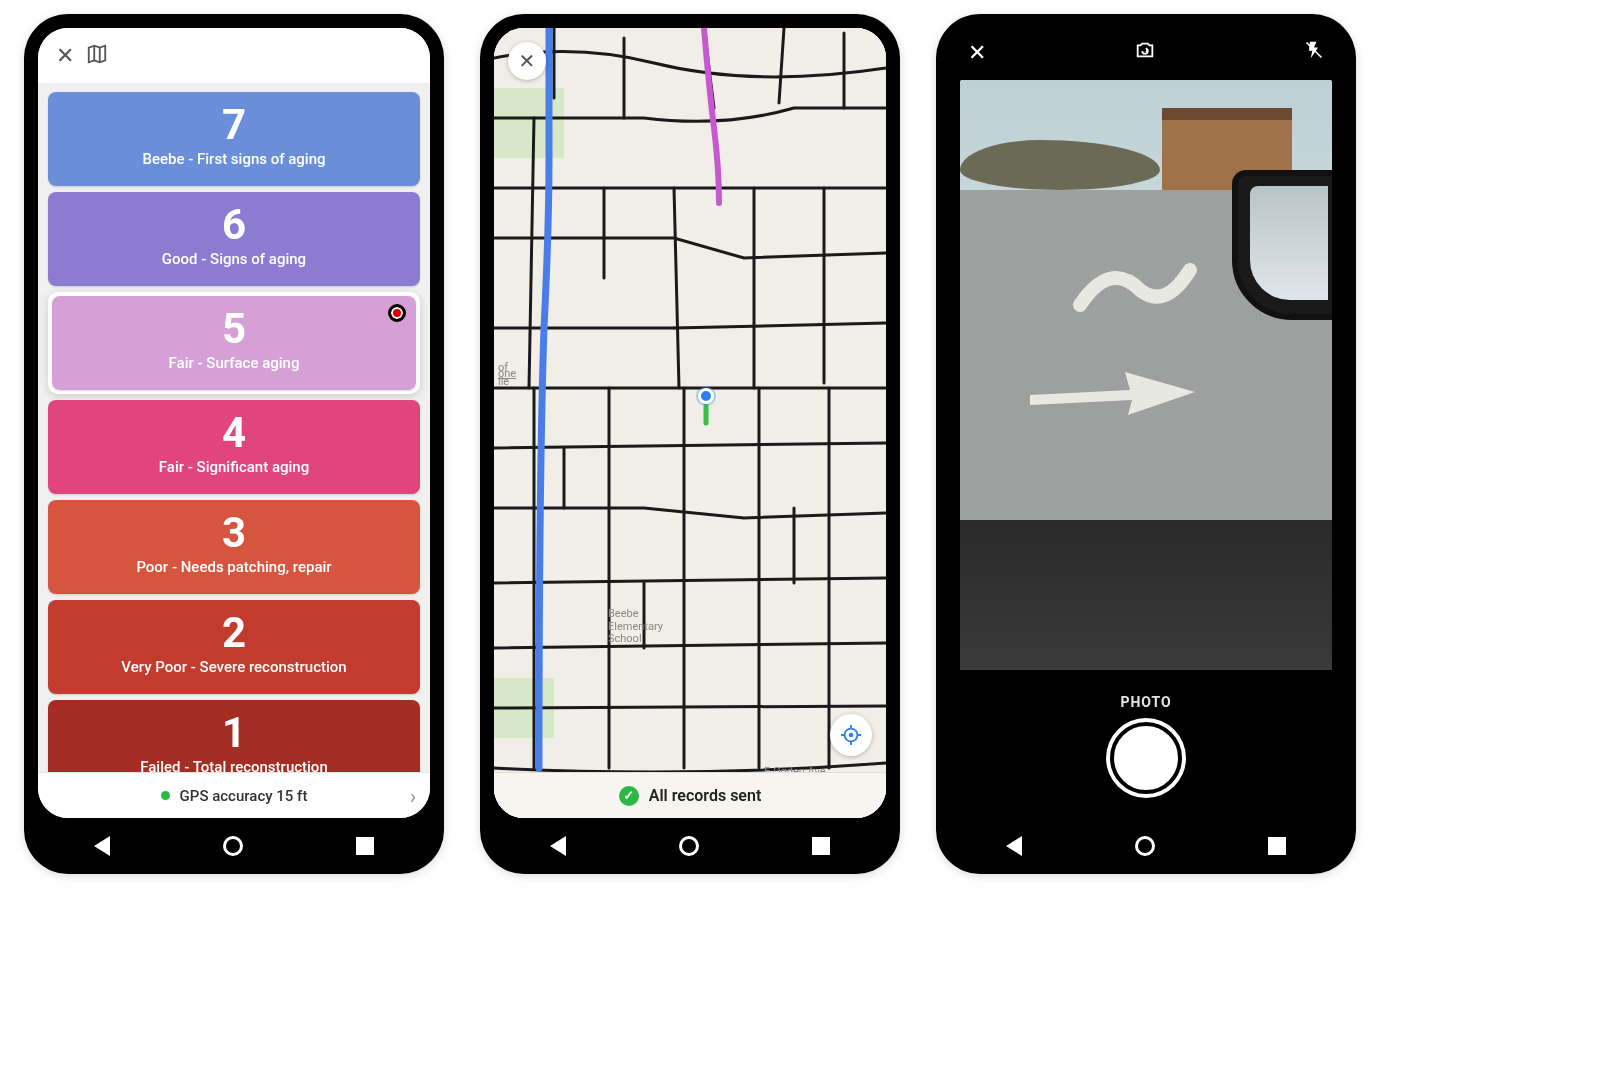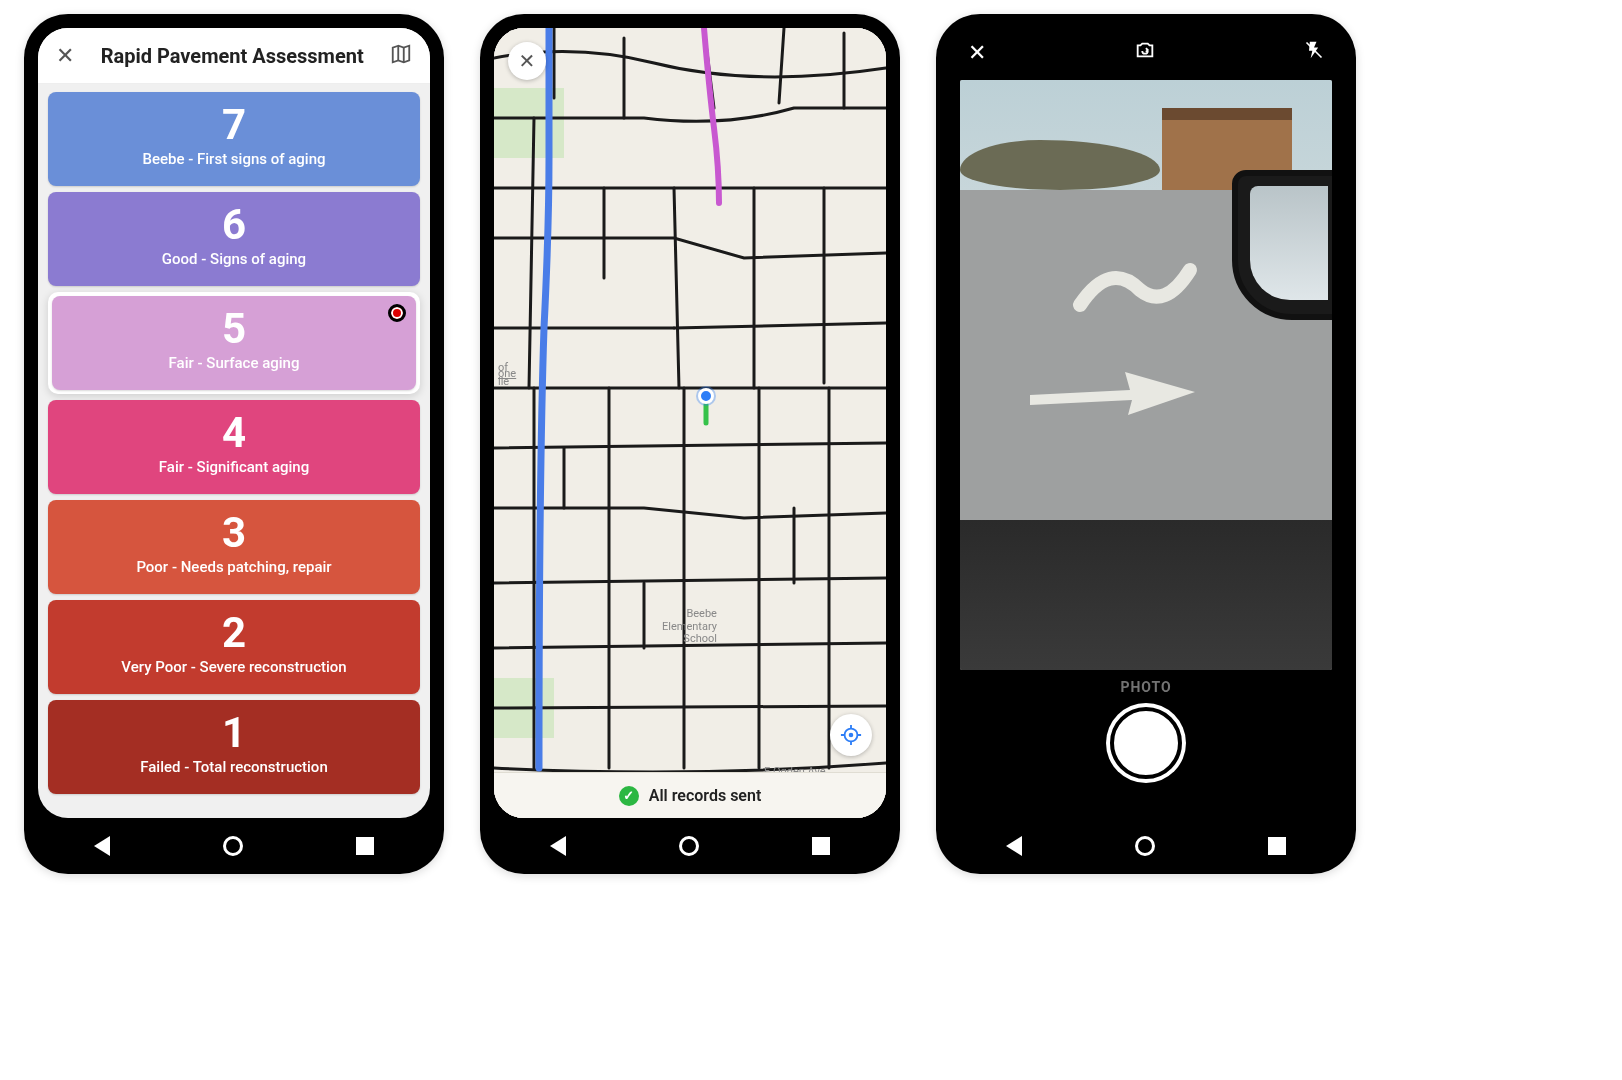--- a/index.html
+++ b/index.html
@@ -159,21 +159,21 @@
   }
   .cam-top .x { color:#fff; font-size:22px; cursor:pointer; }
   .cam-view {
     position:absolute; top:52px; left:10px; right:10px; height:590px;
     background: #888; border-radius: 2px; overflow:hidden;
   }
   .cam-bottom {
     position:absolute; bottom:0; left:0; right:0; height:148px;
     display:flex; flex-direction:column; align-items:center;
   }
-  .mode-label { color:#737373; font-size:14px; font-weight:700; letter-spacing:1px; margin-top:9px;}
+  .mode-label { color:#e5e5e5; font-size:14px; font-weight:700; letter-spacing:1px; margin-top:24px;}
   .shutter {
     margin-top:12px;
     width:72px; height:72px; border-radius:50%;
     background:#fff; border:4px solid #000;
     box-shadow:0 0 0 4px #fff;
     cursor:pointer;
   }
 
   
   .sky { position:absolute; top:0; left:0; right:0; height:110px;
@@ -201,21 +201,20 @@
     border-radius:8px 0 0 40px;
   }
 </style>
 </head>
 <body>
 
 <div class="phone">
   <div class="screen" style="background:#f0f0f0;">
     <div class="p1-header">
       <span class="close">✕</span>
-      <span class="title">Rapid Pavement Assessment</span>
       <span class="map">
         <svg width="22" height="22" viewBox="0 0 24 24" fill="none" stroke="#555" stroke-width="2">
           <path d="M9 3 L3 5 L3 21 L9 19 L15 21 L21 19 L21 3 L15 5 L9 3 Z"></path>
           <path d="M9 3 L9 19 M15 5 L15 21"></path>
         </svg>
       </span>
     </div>
 
     <div class="p1-options">
 
@@ -252,20 +251,25 @@
         <div class="desc">Very Poor - Severe reconstruction</div>
       </div>
 
       <div class="opt" style="background:#a42e23;">
         <div class="num">1</div>
         <div class="desc">Failed - Total reconstruction</div>
       </div>
 
     </div>
 
+    <div class="p1-footer">
+      <span class="dot"></span>
+      <span>GPS accuracy 15 ft</span>
+      <span class="chev">›</span>
+    </div>
   </div>
 
   <div class="navbar">
     <div class="nav-tri"></div>
     <div class="nav-circle"></div>
     <div class="nav-square"></div>
   </div>
 </div>
 
 <div class="phone">
@@ -314,21 +318,21 @@
 
         <path d="M55 0 L55 130 Q55 200 50 300 Q45 450 45 740" stroke="#4a7de8" stroke-width="7" fill="none" stroke-linecap="round"></path>
 
         <path d="M210 0 Q215 60 220 100 Q225 140 225 175" stroke="#c858d0" stroke-width="6" fill="none" stroke-linecap="round"></path>
 
         <path d="M212 370 L212 395" stroke="#36c24a" stroke-width="5" fill="none" stroke-linecap="round"></path>
       </svg>
 
       <div class="gps-dot" style="left:204px; top:360px;"></div>
 
-      <div class="map-poi" style="left:132px; top:580px; text-align:right; white-space:pre;padding-left:36px;">Beebe
+      <div class="map-poi" style="left:114px; top:580px; text-align:left; white-space:pre;">Beebe
 Elementary
 School</div>
       <div class="map-poi" style="left:4px; top:340px;text-decoration:underline;">one</div>
       <div class="map-poi" style="left:4px; top:334px;">of</div>
       <div class="map-poi" style="left:4px; top:348px;text-align:center;">lle</div>
       <div class="map-poi" style="left:270px; top:738px;">E Ogden Ave</div>
 
       <div class="map-close">✕</div>
 
       <div class="map-locate">

